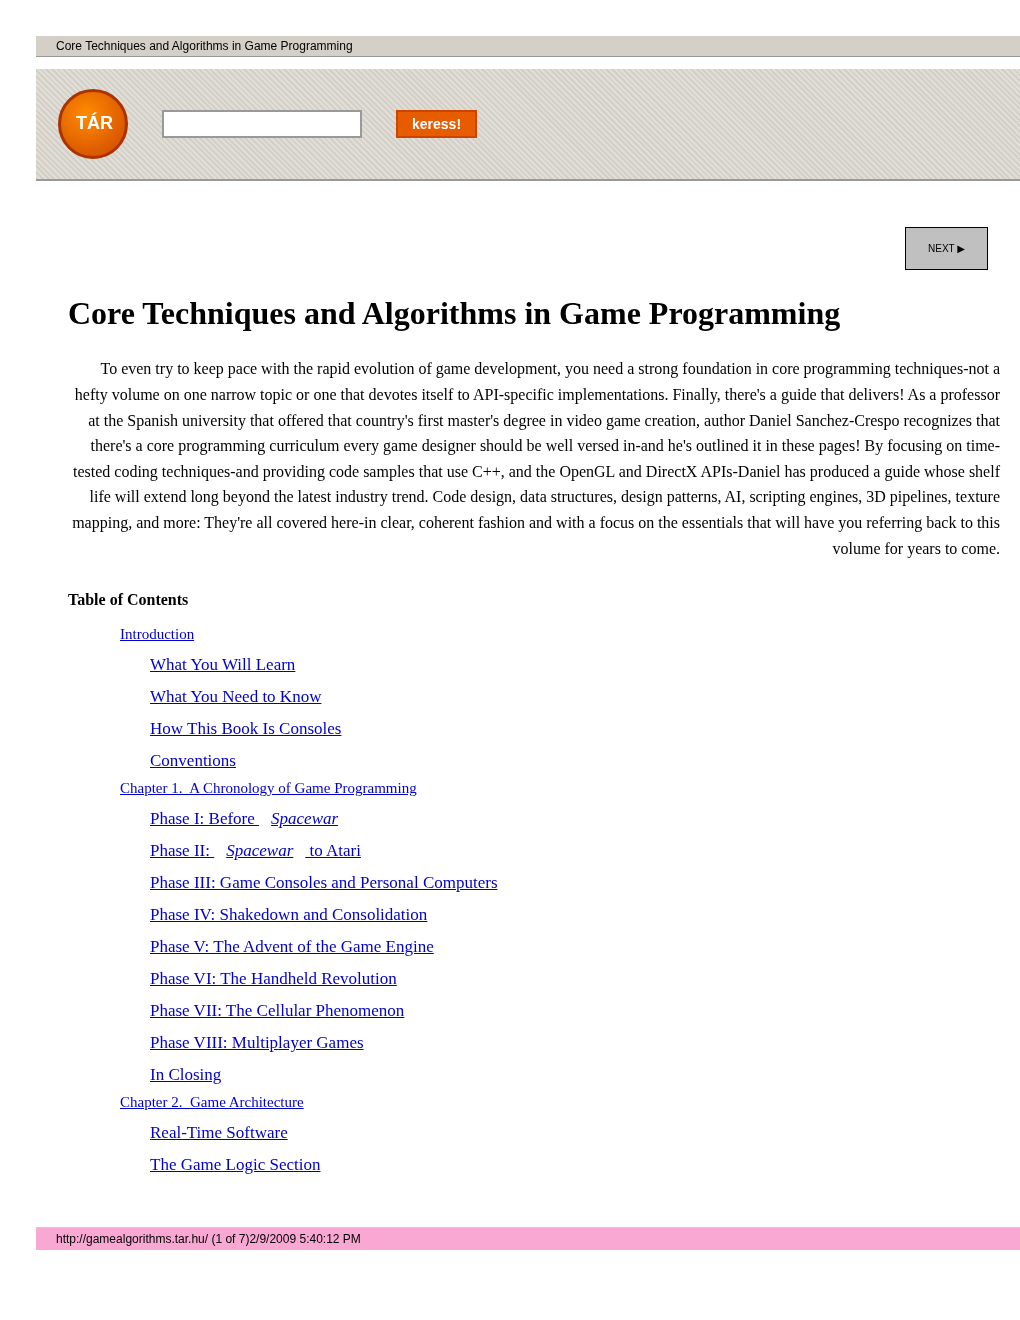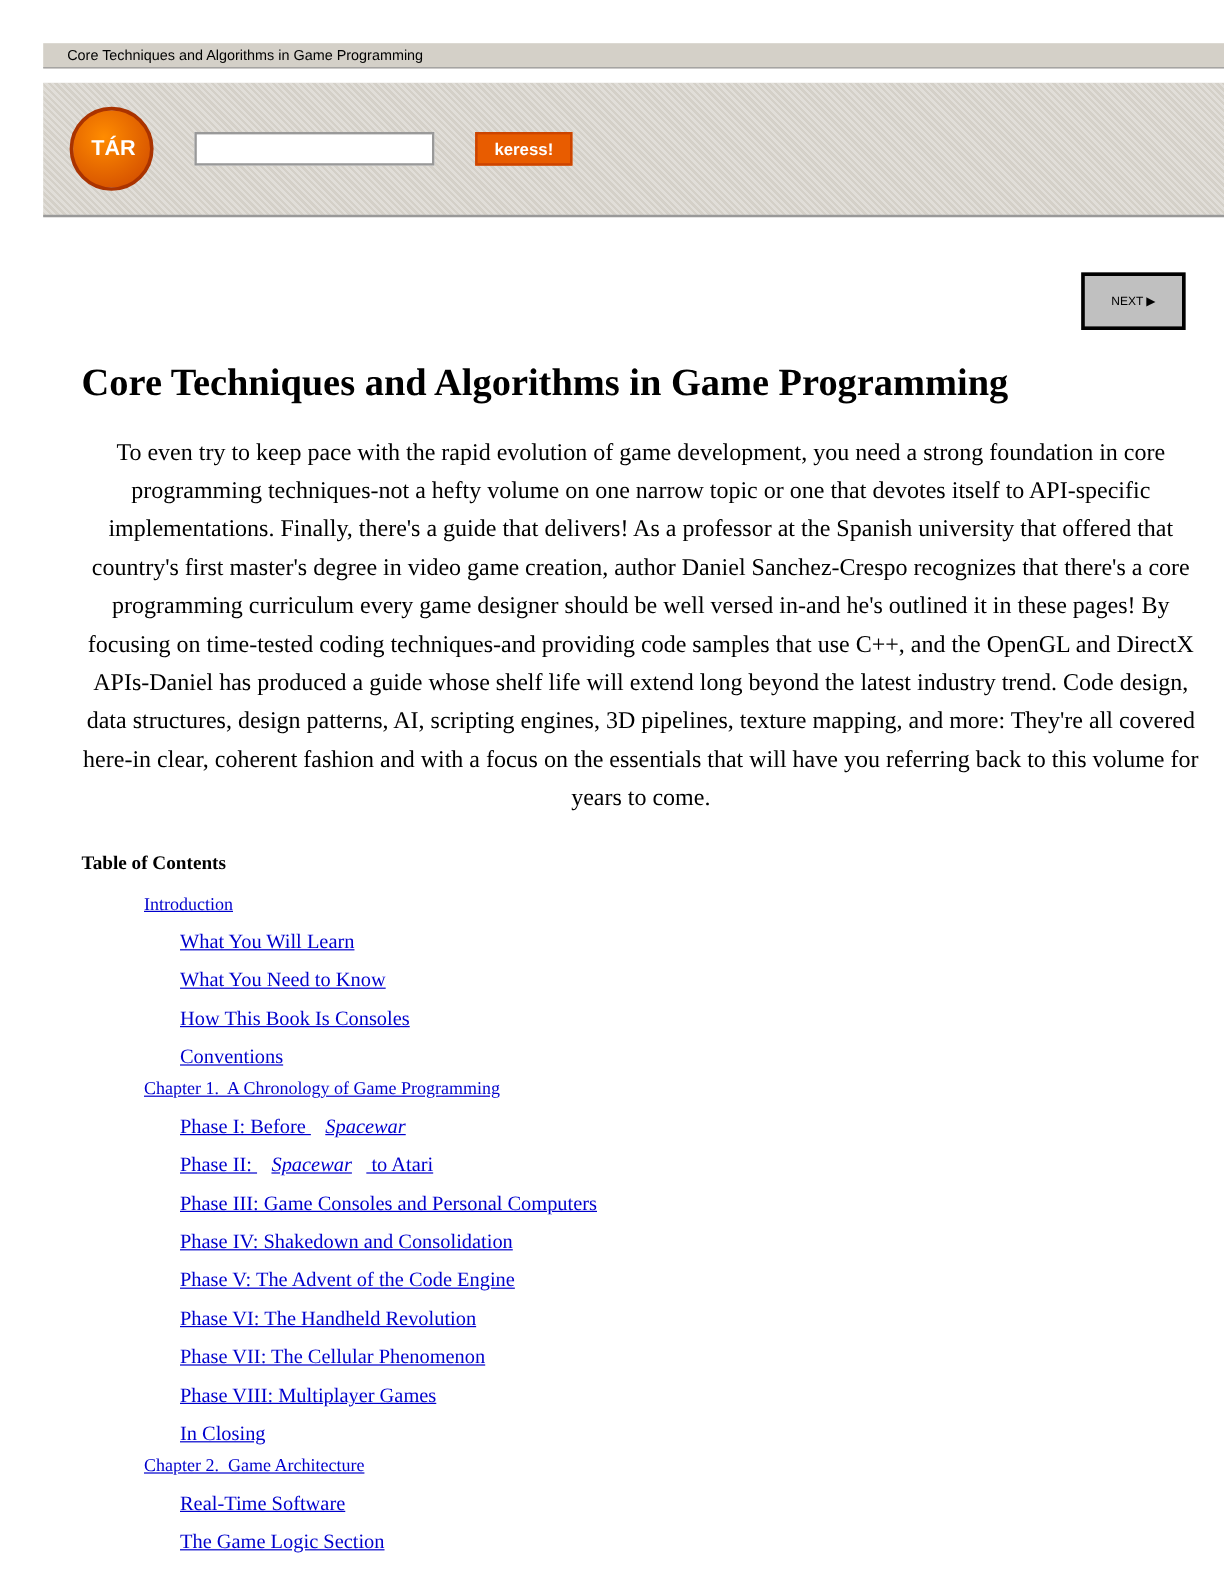--- a/index.html
+++ b/index.html
@@ -88,21 +88,21 @@
     }
 
     .next-button-row {
       display: flex;
       justify-content: flex-end;
       margin-bottom: 10px;
     }
 
     .next-button {
       background: #c0c0c0;
-      border: 3px solid #000000;
+      border: 1px solid #000000;
       padding: 3px 10px;
       font-size: 11px;
       font-family: Arial, sans-serif;
       cursor: pointer;
       display: flex;
       align-items: center;
       gap: 4px;
     }
 
     .next-button span {
@@ -110,24 +110,24 @@
     }
 
     .book-title {
       font-size: 32px;
       font-weight: bold;
       margin-bottom: 24px;
       line-height: 1.2;
     }
 
     .book-description {
-      font-size: 20px;
+      font-size: 16px;
       line-height: 1.6;
       margin-bottom: 30px;
-      text-align: center;
+      text-align: right;
     }
 
     .toc-heading {
       font-size: 16px;
       font-weight: bold;
       margin-bottom: 16px;
       margin-top: 20px;
     }
 
     .toc-list {
@@ -227,21 +227,21 @@
     <li class="toc-level2">
       <a href="#">Phase II: <span class="italic-title">Spacewar</span> to Atari</a>
     </li>
     <li class="toc-level2">
       <a href="#">Phase III: Game Consoles and Personal Computers</a>
     </li>
     <li class="toc-level2">
       <a href="#">Phase IV: Shakedown and Consolidation</a>
     </li>
     <li class="toc-level2">
-      <a href="#">Phase V: The Advent of the Code Engine</a>
+      <a href="#">Phase V: The Advent of the Game Engine</a>
     </li>
     <li class="toc-level2">
       <a href="#">Phase VI: The Handheld Revolution</a>
     </li>
     <li class="toc-level2">
       <a href="#">Phase VII: The Cellular Phenomenon</a>
     </li>
     <li class="toc-level2">
       <a href="#">Phase VIII: Multiplayer Games</a>
     </li>

